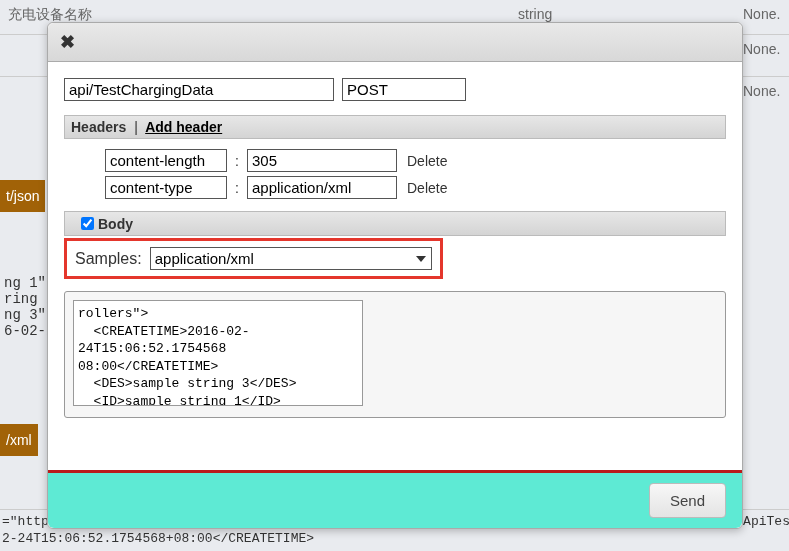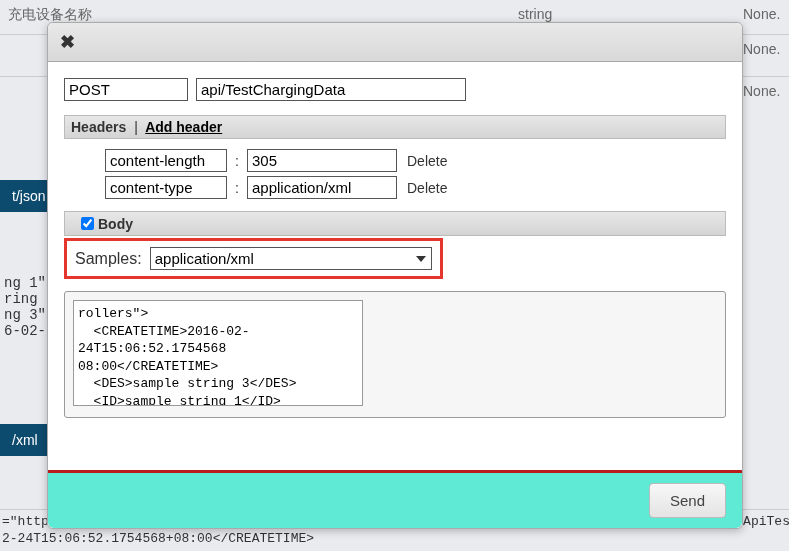--- a/index.html
+++ b/index.html
@@ -24,24 +24,24 @@
   padding: 6px 8px;
   color: #666;
   display: flex;
 }
 .bg-row .c1 { width: 510px; }
 .bg-row .c2 { width: 225px; }
 .bg-row .c3 { flex: 1; text-align: left; }
 .blue-tab {
   position: absolute;
   left: 0;
-  background: #0c4a6e;
+  background: #a16207;
   color: #fff;
   font-size: 14px;
-  padding: 8px 12px;
+  padding: 8px 6px;
 }
 .bg-snippet {
   position: absolute;
   left: 4px;
   font-family: "Courier New", monospace;
   font-size: 14px;
   color: #333;
   white-space: pre;
 }
 .bg-bottom {
@@ -227,22 +227,22 @@
 
 <div class="bg-bottom">="http://www.w3.org/2001/XMLSchema-instance" xmlns="http://schemas.datacontract.org/2004/07/WebApiTestClient.Co
 2-24T15:06:52.1754568+08:00&lt;/CREATETIME&gt;</div>
 
 <div class="modal">
   <div class="titlebar">
     <span class="close">✖</span>
   </div>
   <div class="content">
     <div class="method-line">
+      <input class="input-text uri-input" value="api/TestChargingData" style="">
       <input class="input-text method-input" value="POST" style="">
-      <input class="input-text uri-input" value="api/TestChargingData" style="">
     </div>
 
     <div class="section-bar">
       <span>Headers</span>
       <span class="sep">|</span>
       <a href="#">Add header</a>
     </div>
 
     <div class="headers-block">
       <div class="header-row">

